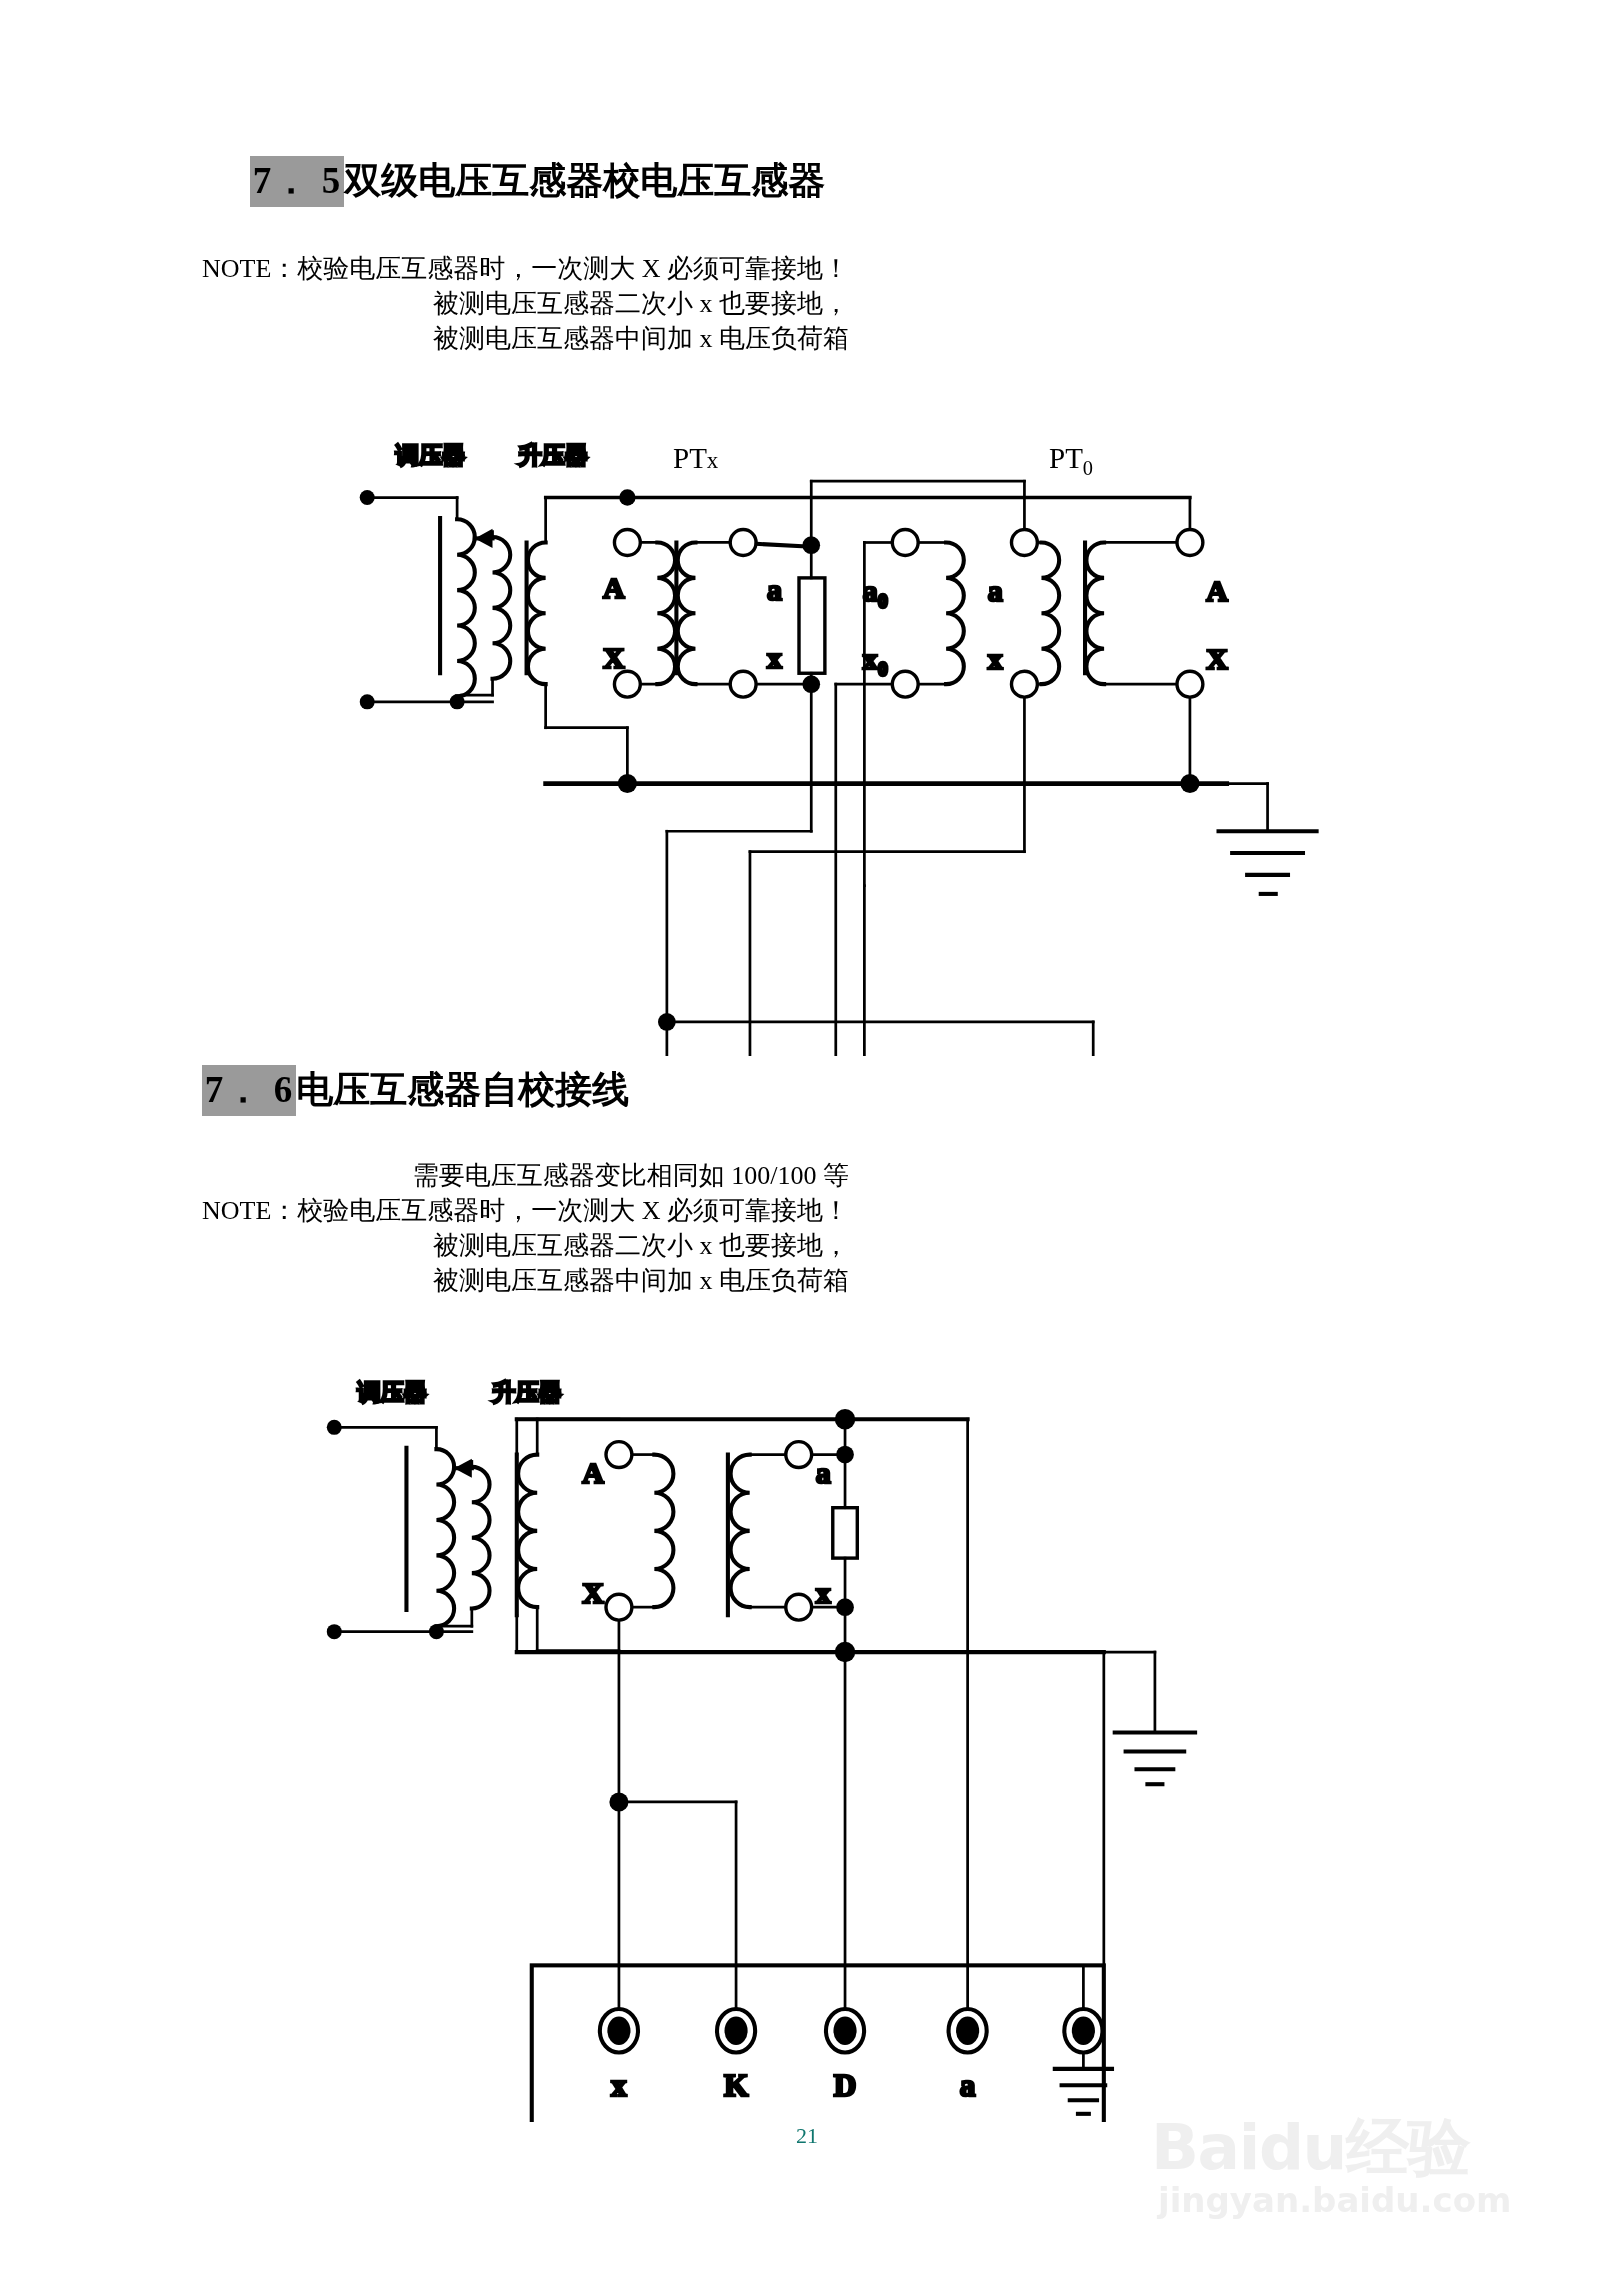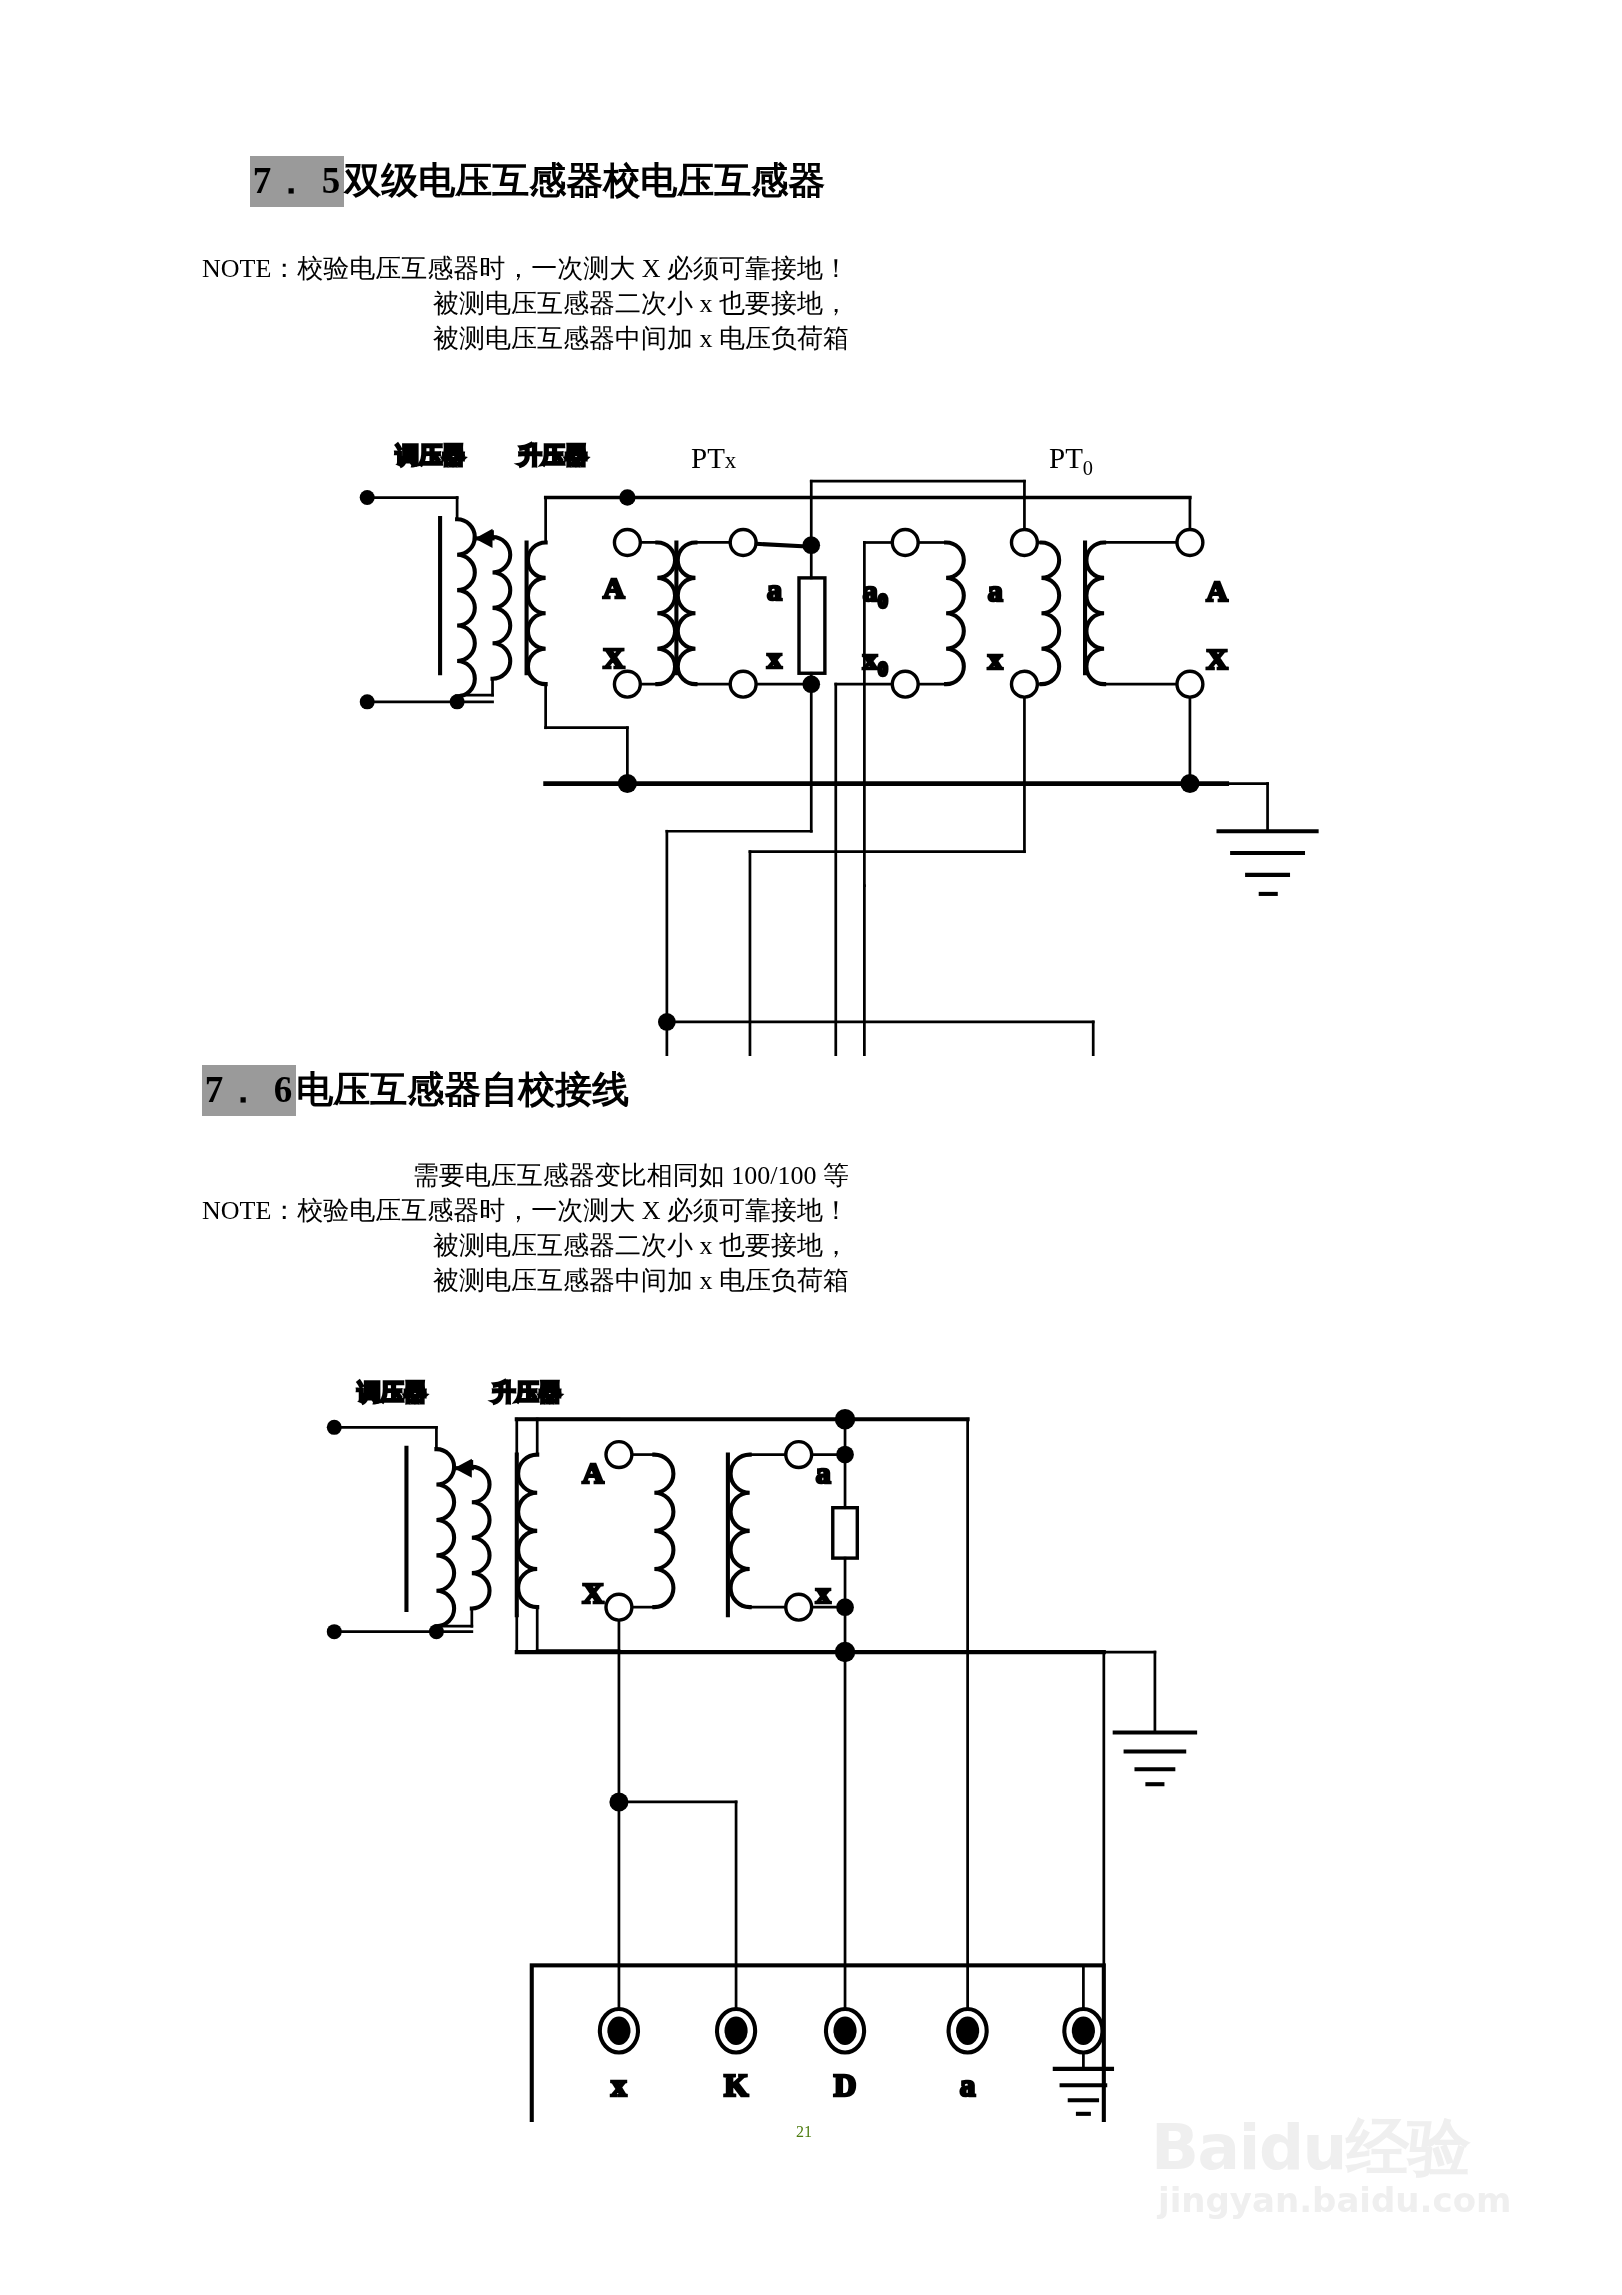--- a/index.html
+++ b/index.html
@@ -46,22 +46,22 @@
     font-size: 26px;
     line-height: 35px;
     white-space: nowrap;
     text-align: right;
   }
   .note-line { display: block; }
   .indent { padding-left: 49px; }
 
   .page-number {
     position: absolute;
-    font-size: 16px;
-    color: #4d7c0f;
+    font-size: 22px;
+    color: #0f766e;
   }
 
   
   .watermark {
     position: absolute;
     color: #efefef;
     font-family: "DejaVu Sans", sans-serif;
     font-weight: bold;
     user-select: none;
   }
@@ -256,21 +256,21 @@
             <line x1="1056" y1="1118" x2="1152" y2="1118"></line>
             <line x1="1068" y1="1146" x2="1140" y2="1146"></line>
             <line x1="1082" y1="1172" x2="1126" y2="1172"></line>
             <line x1="1096" y1="1194" x2="1112" y2="1194"></line>
           </g>
         </g>
       </g>
     </svg>
   </div>
 
-  <div style="position:absolute; left:691px; top:442px; font-size:29px;">PT<span style="font-size:23px;">x</span></div>
+  <div style="position:absolute; left:673px; top:442px; font-size:29px;">PT<span style="font-size:23px;">x</span></div>
   <div style="position:absolute; left:1049px; top:442px; font-size:29px;">PT<span style="font-size:20.4px; vertical-align:sub;">0</span></div>
 
   <div class="section-heading" style="left:202px; top:1071px;">
     <span class="num">7． 6</span><span class="title">电压互感器自校接线</span>
   </div>
 
   <div class="note-block" style="left:202px; top:1158px;">
     <span class="note-line">需要电压互感器变比相同如 100/100 等</span>
     <span class="note-line">NOTE：校验电压互感器时，一次测大 X 必须可靠接地！</span>
     <span class="note-line indent">被测电压互感器二次小 x 也要接地，</span>

